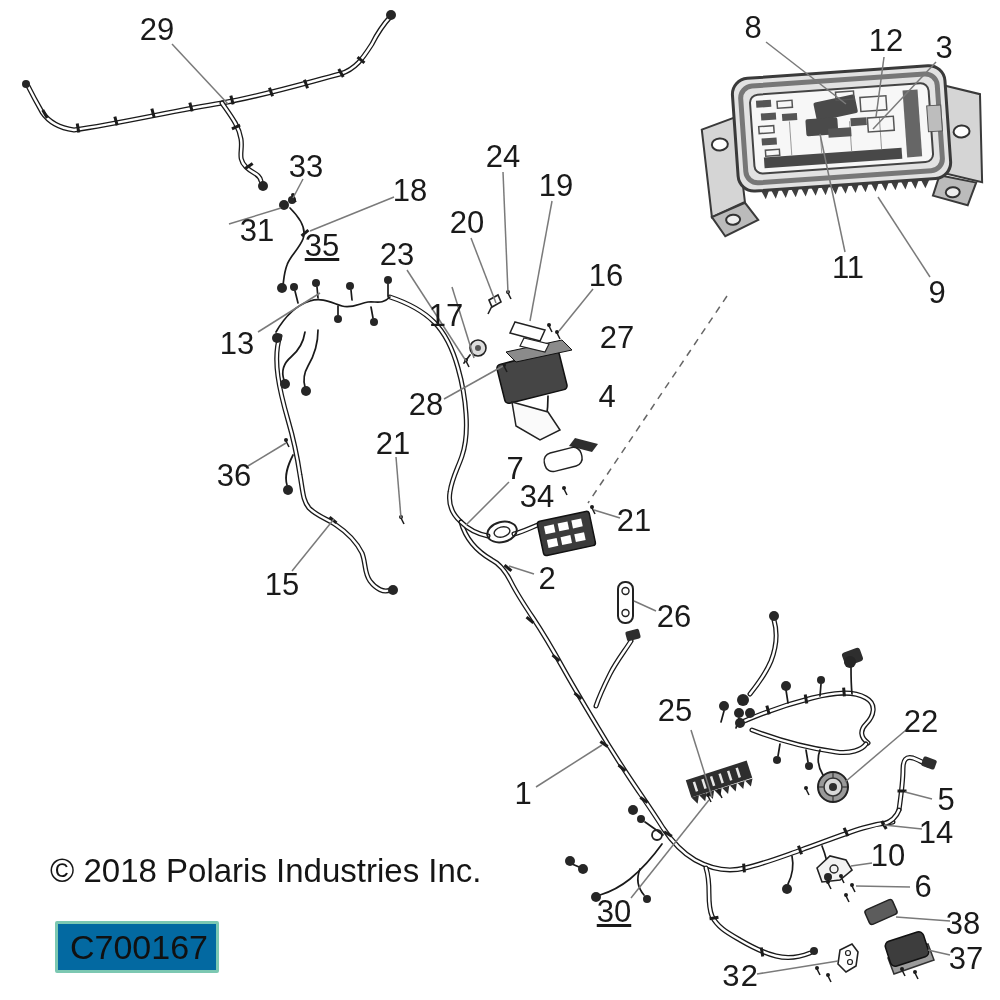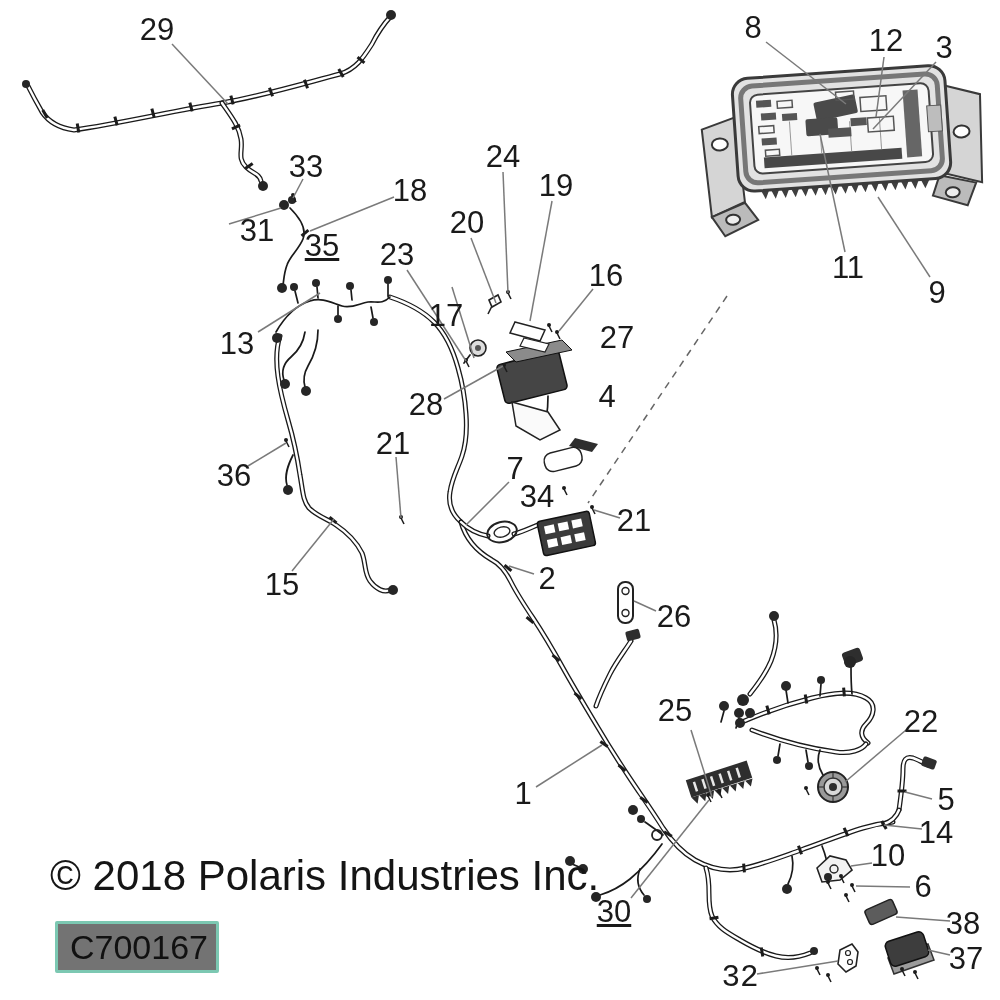--- a/index.html
+++ b/index.html
@@ -2,24 +2,24 @@
 <html><head>
 <meta charset="utf-8">
 <style>
   html,body{margin:0;padding:0;}
   body{width:1000px;height:1000px;background:#ffffff;position:relative;overflow:hidden;
        font-family:"Liberation Sans",sans-serif;}
   #stage{position:absolute;left:0;top:0;width:1000px;height:736px;}
   svg{position:absolute;left:0;top:0;}
   .callout{position:absolute;transform:translate(-50%,-50%);font-size:31px;font-weight:400;
            color:#1a1a1a;letter-spacing:0px;white-space:nowrap;}
-  .copyright{position:absolute;left:50px;top:852px;font-size:42px;color:#151515;}
+  .copyright{position:absolute;left:50px;top:852px;font-size:33px;color:#151515;}
   .part-box{position:absolute;left:55px;top:921px;width:146px;height:46px;border:3px solid #7cc8b2;
             border-radius:2px;display:flex;align-items:center;padding-left:12px;
-            font-size:34px;color:#111;background:#737373;}
+            font-size:34px;color:#111;background:#0369a1;}
 </style>
 </head>
 <body>
 
 <div id="stage">
 <svg id="art" width="1000" height="1000" viewBox="0 0 1000 1000">
 
   <g id="g-tubes">
         <path d="M28,86 Q34,98 42,112 Q52,127 74,130 C122,123 172,111 222,103 C262,96 302,84 340,74 C356,69 363,58 372,44 Q380,28 391,16" fill="none" stroke="#1a1a1a" stroke-width="5" stroke-linecap="round"></path>
         <path d="M28,86 Q34,98 42,112 Q52,127 74,130 C122,123 172,111 222,103 C262,96 302,84 340,74 C356,69 363,58 372,44 Q380,28 391,16" fill="none" stroke="#ffffff" stroke-width="2.4" stroke-linecap="round"></path>

